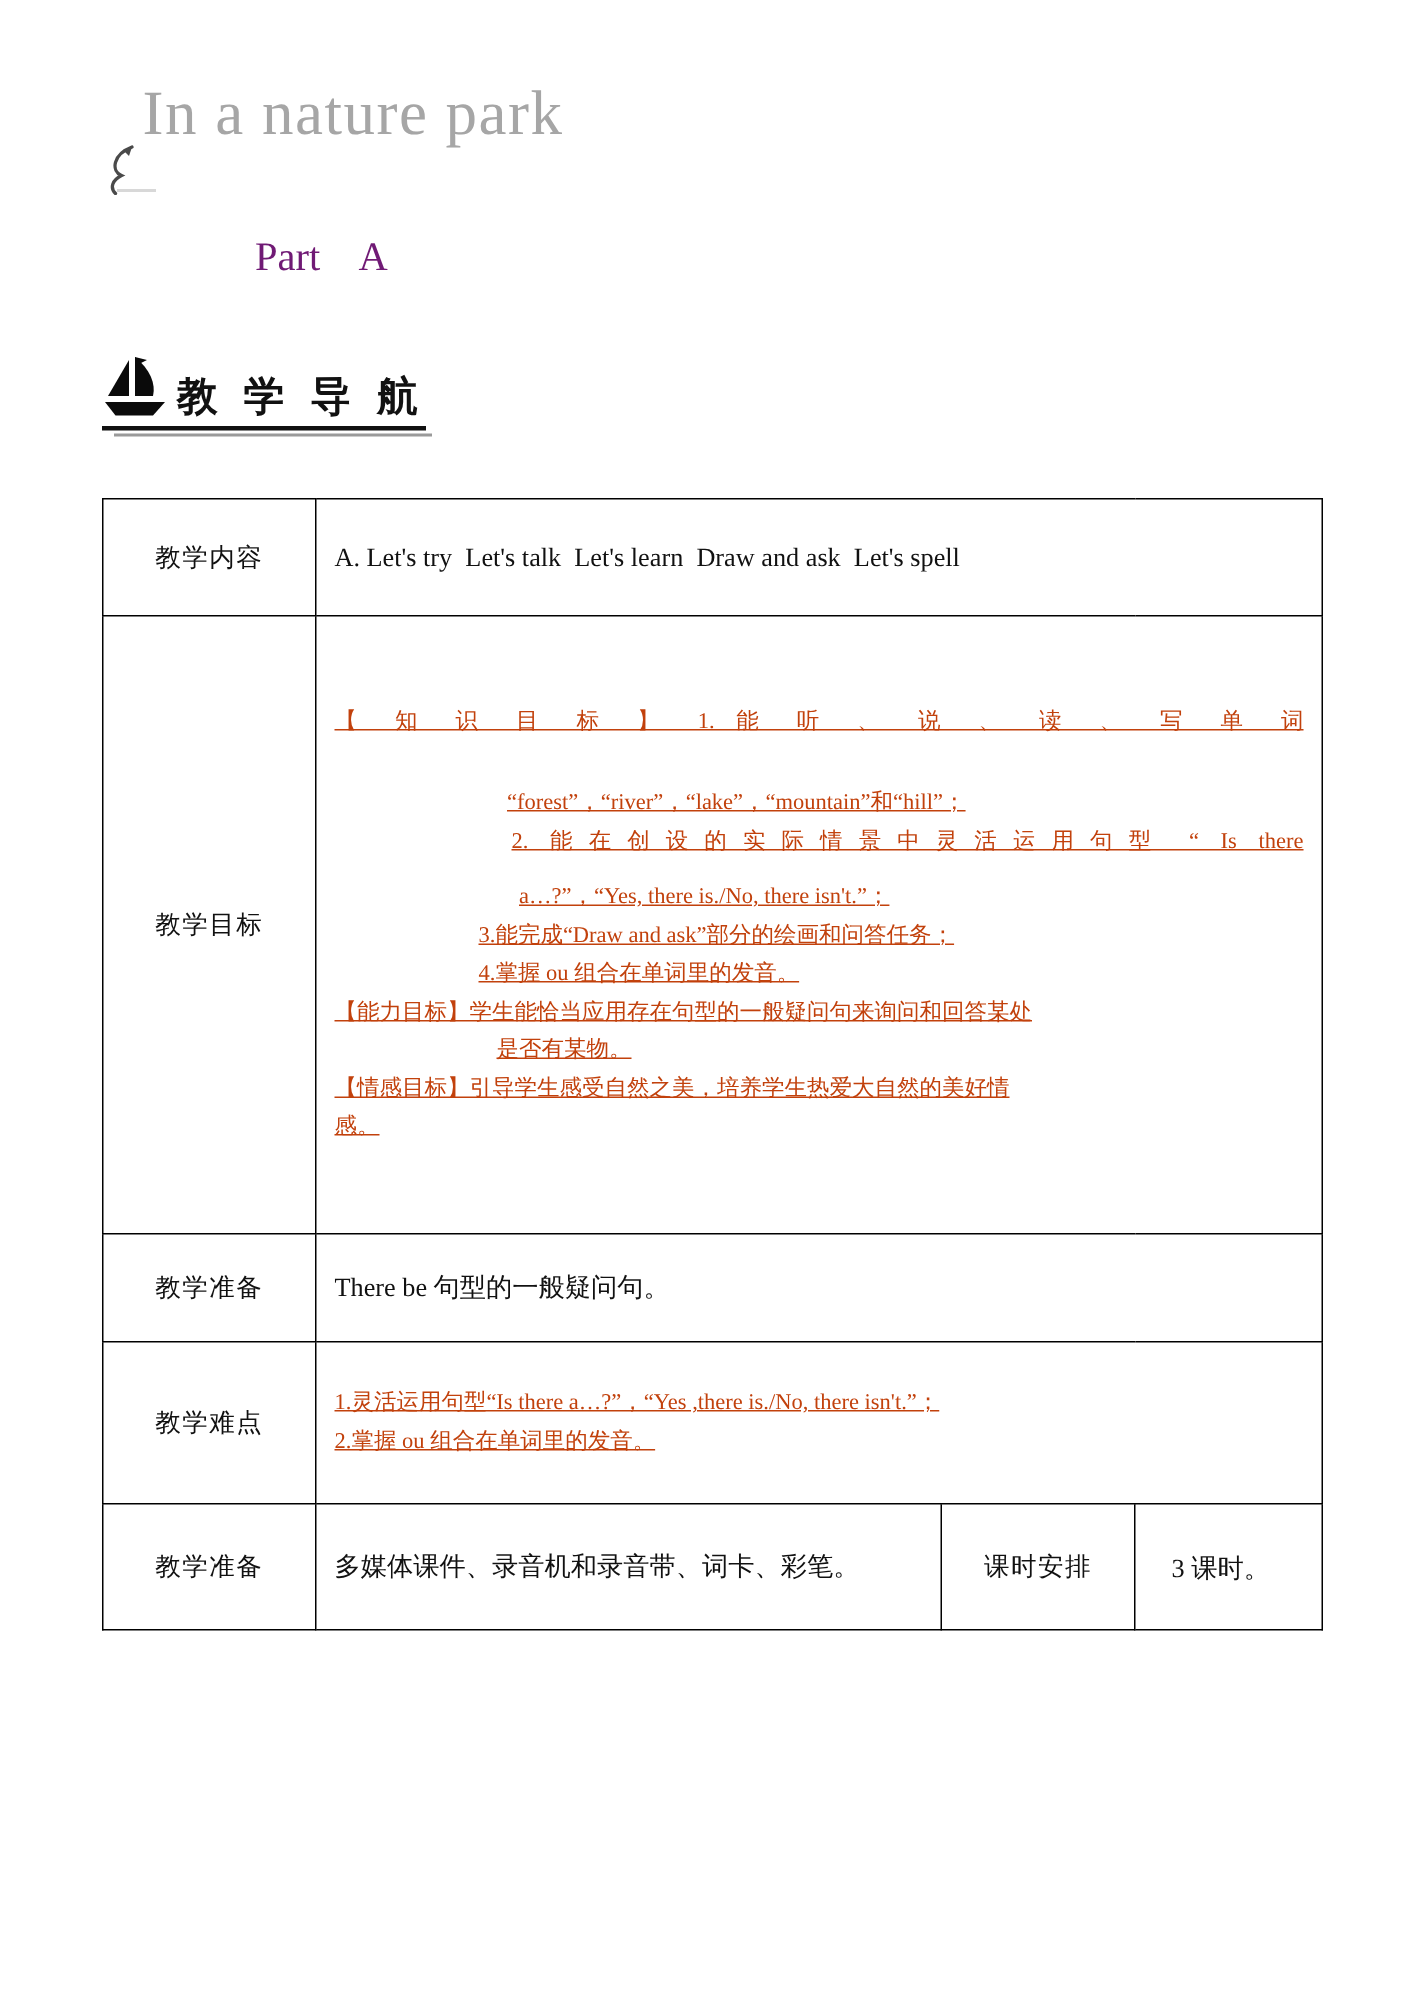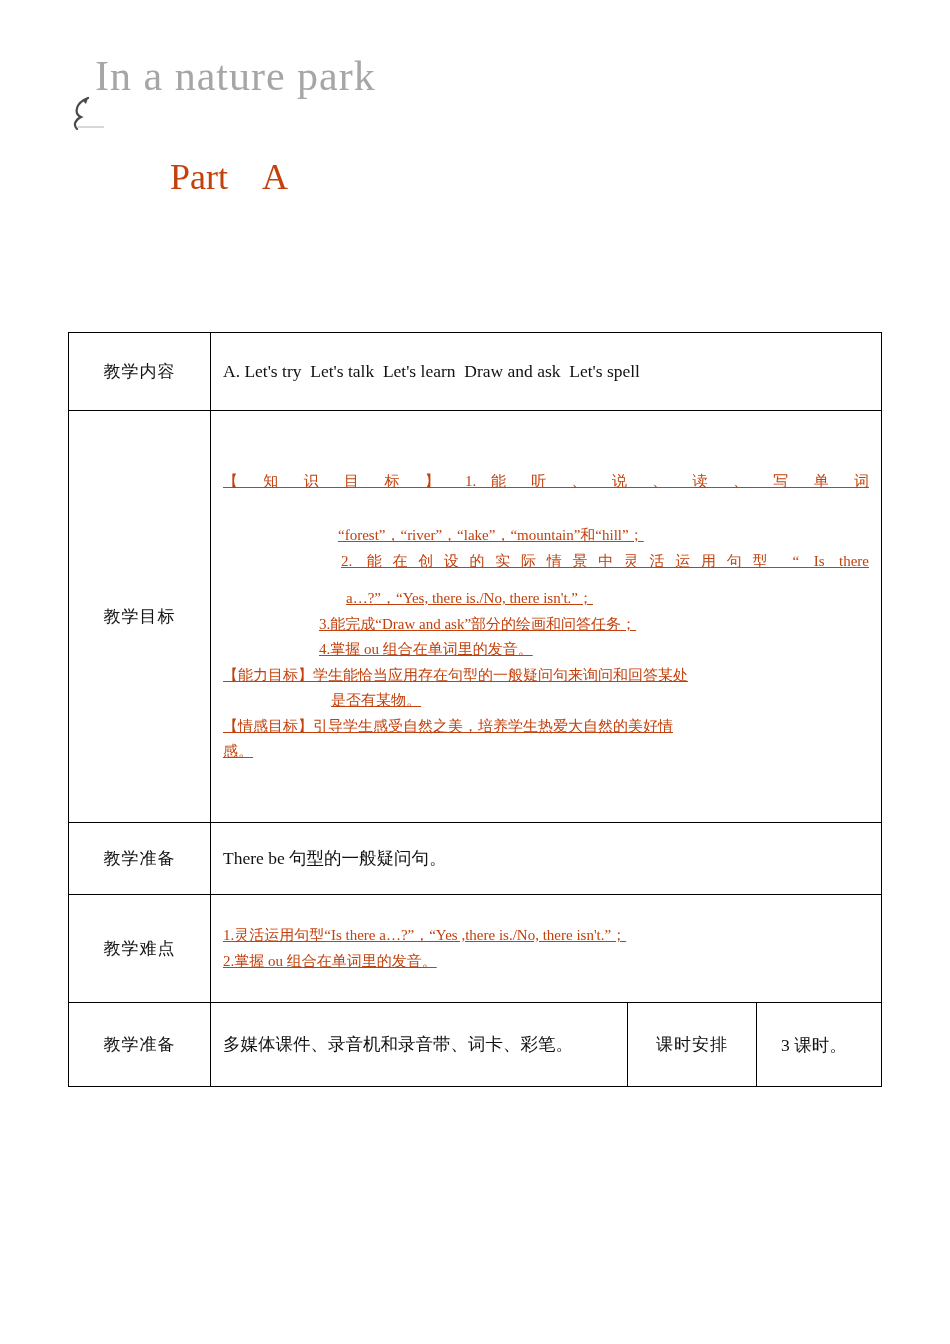--- a/index.html
+++ b/index.html
@@ -37,23 +37,23 @@
     width: 26px;
     height: 2px;
     background: #d8d8d8;
   }
 
   .part-heading {
     position: absolute;
     left: 170px;
     top: 156px;
     font-family: "Liberation Serif", "DejaVu Serif", serif;
-    font-size: 36px;
+    font-size: 27px;
     font-weight: 500;
-    color: #c2410c;
+    color: #701a75;
     white-space: pre;
   }
 
   .badge {
     position: absolute;
     left: 68px;
     top: 238px;
     display: flex;
     align-items: flex-end;
     padding-bottom: 4px;
@@ -151,20 +151,31 @@
   <span class="flourish">
     <svg width="26" height="34" viewBox="0 0 26 34">
       <path d="M20 2 C7 7 6 18 13 21 C7 24 5 29 9 33" stroke="#4a4a4a" stroke-width="2.2" fill="none" stroke-linecap="round"></path>
       <path d="M20 2 L14 4 L18 8 Z" fill="#4a4a4a"></path>
     </svg>
   </span>
   <span class="flourish-underline"></span>
 
   <h2 class="part-heading">Part    A</h2>
 
+  <div class="badge">
+    <span class="boat">
+      <svg width="44" height="42" viewBox="0 0 44 42">
+        <path d="M18 2 L18 26 L4 26 Z" fill="#0a0a0a"></path>
+        <path d="M22 0 C32 8 36 18 34 26 L22 26 Z" fill="#0a0a0a"></path>
+        <path d="M22 0 L30 2 L22 6 Z" fill="#0a0a0a"></path>
+        <path d="M2 30 L42 30 L34 39 L9 39 Z" fill="#0a0a0a"></path>
+      </svg>
+    </span>
+    <span class="badge-text">教 学 导 航</span>
+  </div>
 
   <table class="lesson-table">
     <colgroup>
       <col class="c-label">
         <col class="c-main">
         <col class="c-sched">
         <col class="c-val">
     </colgroup>
 
     <tbody>

